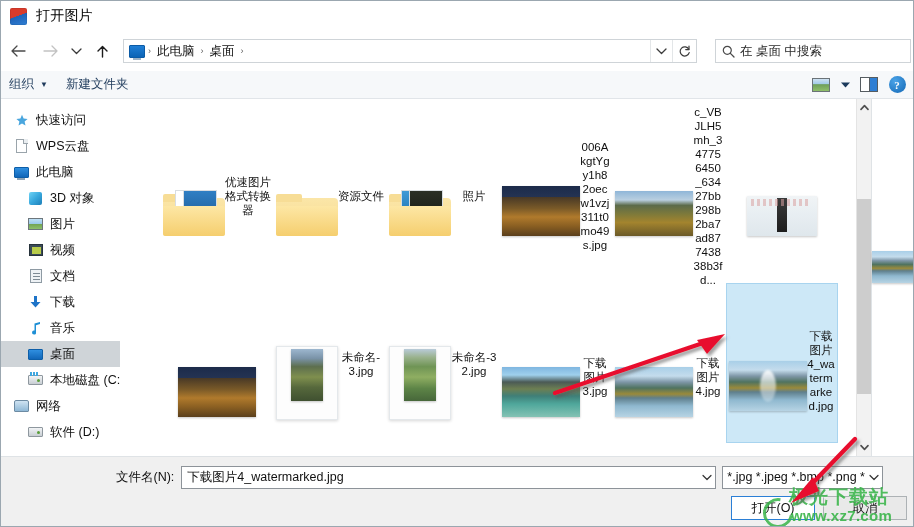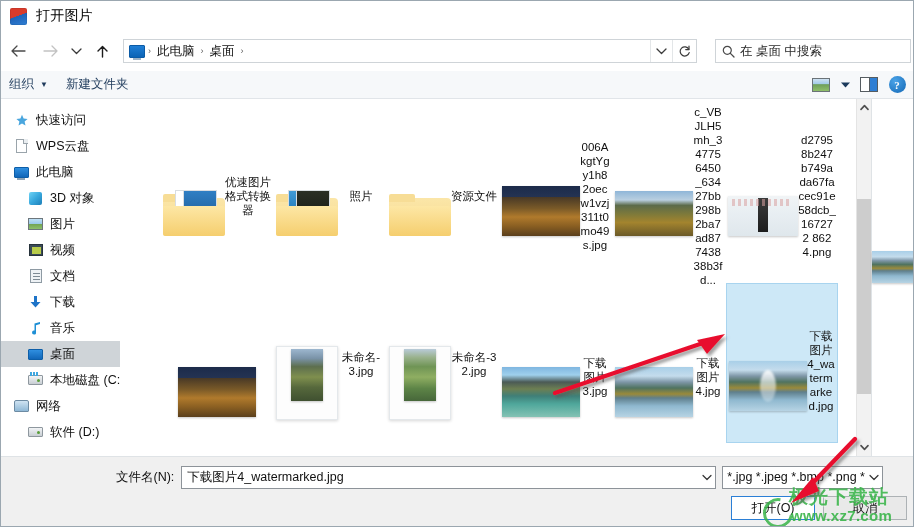--- a/index.html
+++ b/index.html
@@ -769,58 +769,57 @@
               </div>
             </div>
             <div class="fname">优速图片格式转换器</div>
           </div>
 
           <div class="fitem">
             <div class="thumb-wrap">
               <div class="folder">
                 <div class="back"></div>
                   <div class="tab"></div>
+                  <div class="front"></div>
+              </div>
+            </div>
+            <div class="fname">资源文件</div>
+          </div>
+
+          <div class="fitem">
+            <div class="thumb-wrap">
+              <div class="folder">
+                <div class="back"></div>
+                  <div class="tab"></div>
                 <div class="sheet s1" style="background:linear-gradient(#3f9ad6,#1b6fb0)"></div>
                 <div class="sheet s2" style="background:linear-gradient(#2a2f26,#171a14)"></div>
                 <div class="front"></div>
               </div>
             </div>
             <div class="fname">照片</div>
           </div>
 
           <div class="fitem">
             <div class="thumb-wrap">
-              <div class="folder">
-                <div class="back"></div>
-                  <div class="tab"></div>
-                  <div class="front"></div>
-              </div>
-            </div>
-            <div class="fname">资源文件</div>
+              <div class="photo p-land-autumn"></div>
+            </div>
+            <div class="fname">006AkgtYgy1h82oecw1vzj311t0mo49s.jpg</div>
           </div>
 
           <div class="fitem">
             <div class="thumb-wrap">
-              <div class="photo p-land-autumn"></div>
-            </div>
-            <div class="fname">006AkgtYgy1h82oecw1vzj311t0mo49s.jpg</div>
+              <div class="photo p-valley"></div>
+            </div>
+            <div class="fname">c_VBJLH5mh_347756450_63427bb298b2ba7ad87743838b3fd...</div>
           </div>
 
           <div class="fitem">
             <div class="thumb-wrap">
-              <div class="photo p-valley"></div>
-            </div>
-            <div class="fname">c_VBJLH5mh_347756450_63427bb298b2ba7ad87743838b3fd...</div>
-          </div>
-
-          <div class="fitem">
-            <div class="thumb-wrap">
               <div class="photo p-vip"></div>
             </div>
-            <div class="fname">d27958b247b749ada67facec91e58dcb_167272 8624.png</div>
           </div>
         </div>
 
         <div class="frow" style="margin-top:-8px">
           <div class="fitem" style="padding-top:32px">
             <div class="thumb-wrap">
               <div class="photo p-land-autumn"></div>
             </div>
           </div>
 

